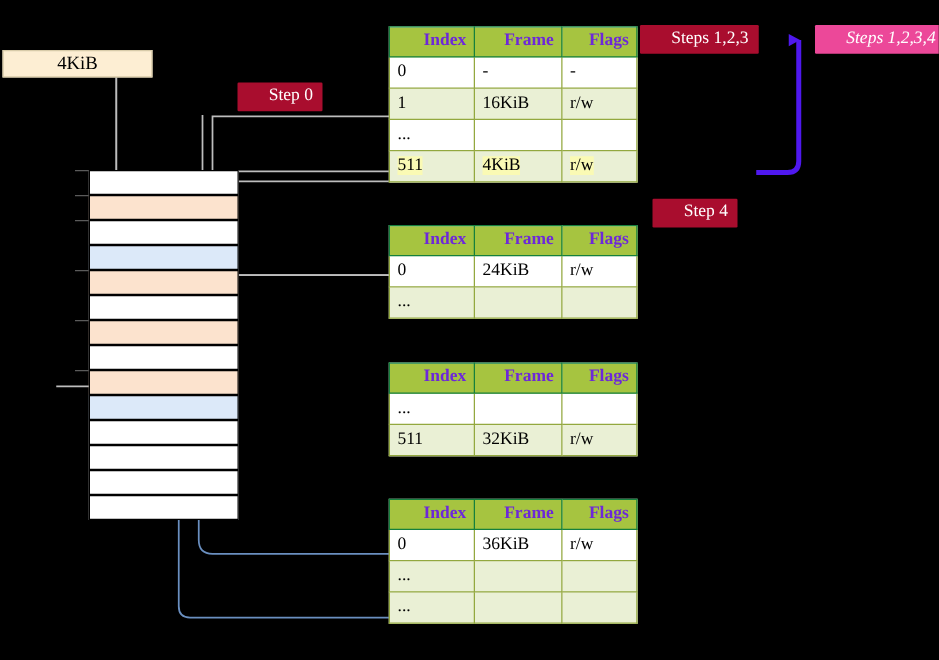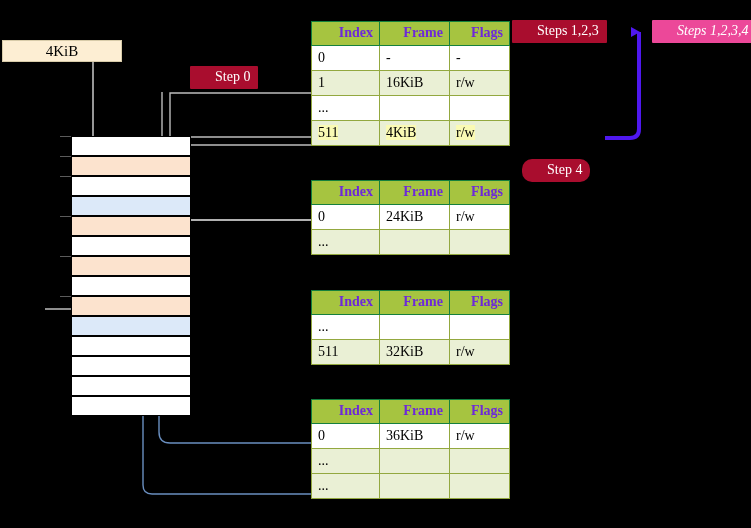--- a/index.html
+++ b/index.html
@@ -153,21 +153,21 @@
   </div>
 
   <div class="badge red" style="left:512px;top:20px;">
     <span>Steps 1,2,3</span>
   </div>
 
   <div class="badge blue" style="left:652px;top:20px;">
     <span>Steps 1,2,3,4</span>
   </div>
 
-  <div class="badge red" style="left:522px;top:159px;border-radius:10px;">
+  <div class="badge red" style="left:522px;top:159px;">
     <span>Step 4</span>
   </div>
 
   <div class="memcol" style="left:71px;top:136px;width:120px;height:280px;">
 
   <div class="memrow" style="top: 0px; height: 20px;"></div>
       <div class="memrow peach" style="top: 20px; height: 20px;"></div>
       <div class="memrow" style="top: 40px; height: 20px;"></div>
       <div class="memrow blue" style="top: 60px; height: 20px;"></div>
       <div class="memrow peach" style="top: 80px; height: 20px;"></div>

